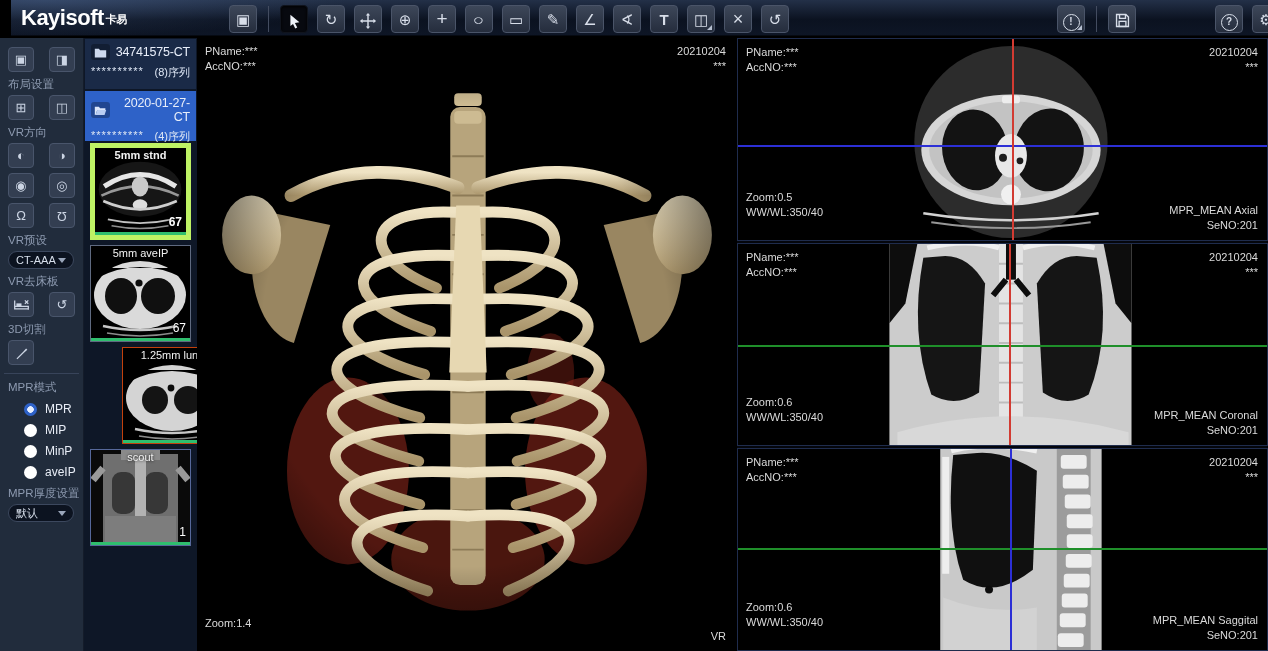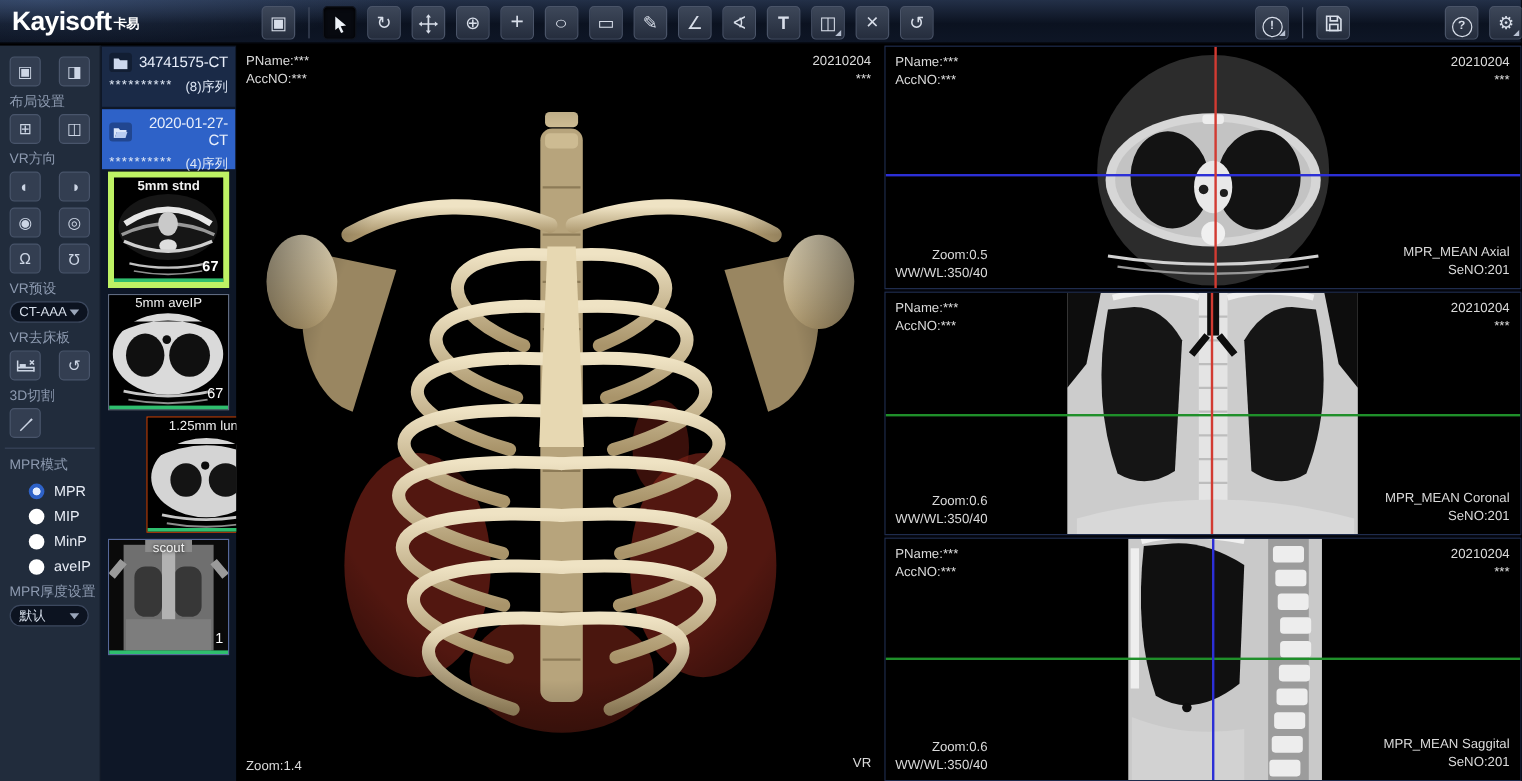--- a/index.html
+++ b/index.html
@@ -1,20 +1,20 @@
 <!DOCTYPE html>
 <html style="--accent: #2e62c8; --progress-green: #2fbe6e; --crosshair-red: #d23b32; --crosshair-blue: #2c2fd6; --crosshair-green: #1f8f2a;"><head>
 <meta charset="utf-8">
 <style>
   html,body{margin:0;padding:0;background:#000;}
   body{width:1268px;height:651px;overflow:hidden;font-family:"Liberation Sans",sans-serif;-webkit-font-smoothing:antialiased;}
   .app{position:relative;width:1268px;height:651px;background:#000;}
 
   
-  .topbar{position:absolute;top:0;left:0;right:0;height:36px;
+  .topbar{position:absolute;top:0;left:11px;right:0;height:36px;
     background:linear-gradient(180deg,#233048 0%,#0b1220 55%,#0e1626 100%);
     box-shadow:inset 0 -1px 0 #060a12;}
   .topbar::before{content:"";position:absolute;left:0;top:0;width:420px;height:38px;
     background:radial-gradient(120% 160% at 8% 0%,rgba(90,120,170,.35),transparent 60%);pointer-events:none;}
   .logo{position:absolute;left:10px;top:5px;color:#fff;font-size:22px;font-weight:800;letter-spacing:-0.5px;}
   .logo .cn{font-size:11px;font-weight:700;margin-left:2px;vertical-align:2px;}
   .tools{position:absolute;top:5px;display:flex;align-items:center;gap:9px;}
   .tools.g-main{left:218px;}
   .tools.g-mid{left:1046px;}
   .tools.g-right{left:1204px;}
@@ -62,21 +62,21 @@
   .tlabel{position:absolute;top:1px;left:0;right:0;z-index:3;text-align:center;color:#f2f2f2;font-size:11px;text-shadow:0 0 3px #000;}
   .tnum{position:absolute;right:4px;bottom:6px;z-index:3;color:#fff;font-size:12px;text-shadow:0 0 3px #000;}
   .tbar{position:absolute;left:0;right:0;bottom:0;height:3px;z-index:3;background:var(--progress-green);}
 
   
   .vrview{position:absolute;top:38px;left:197px;width:538px;bottom:0;background:#000;overflow:hidden;}
   .vrview svg.render{position:absolute;left:0;top:10px;width:538px;height:600px;}
   .ov{position:absolute;z-index:5;color:#dadada;font-size:11px;line-height:15px;pointer-events:none;}
   .ov.tl{top:6px;left:8px;}
   .ov.tr{top:6px;right:9px;text-align:right;}
-  .ov.bl{bottom:4px;left:8px;text-align:right;}
+  .ov.bl{bottom:20px;left:8px;}
   .ov.br{bottom:7px;right:9px;text-align:right;}
 
   .mprcol{position:absolute;top:38px;left:737px;right:0;bottom:0;background:#04060c;
     display:flex;flex-direction:column;gap:2px;}
   .mpr{position:relative;flex:1;background:#000;border:1px solid #1f2c4d;box-sizing:border-box;overflow:hidden;}
   .mpr svg.slice{position:absolute;left:0;top:0;width:100%;height:100%;z-index:1;}
   .hline{position:absolute;left:0;right:0;height:2px;z-index:2;}
   .vline{position:absolute;top:0;bottom:0;width:2px;z-index:2;}
   .c-red{background:var(--crosshair-red);}
   .c-blue{background:var(--crosshair-blue);}

